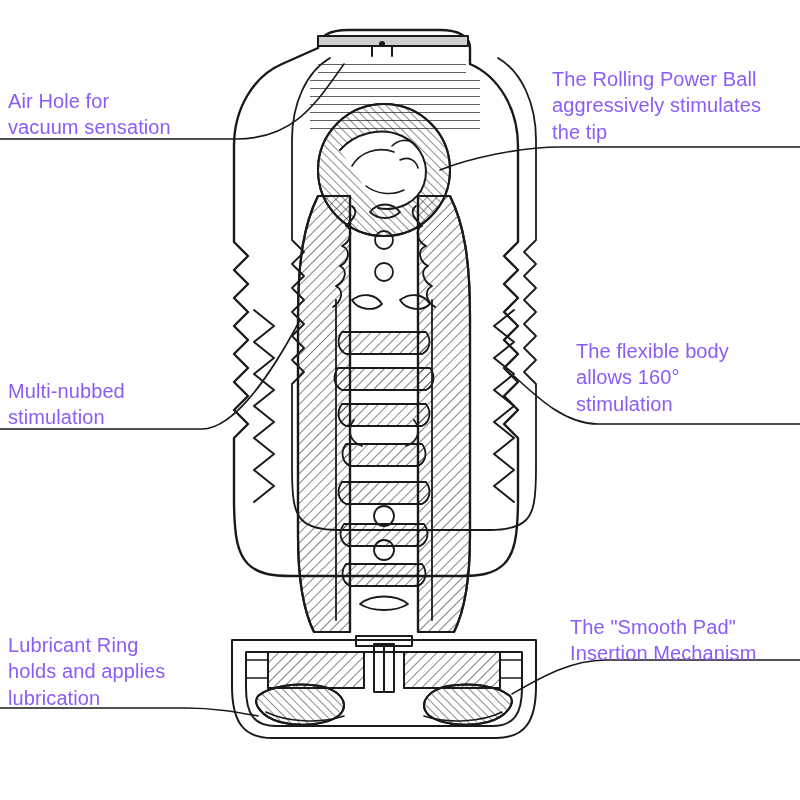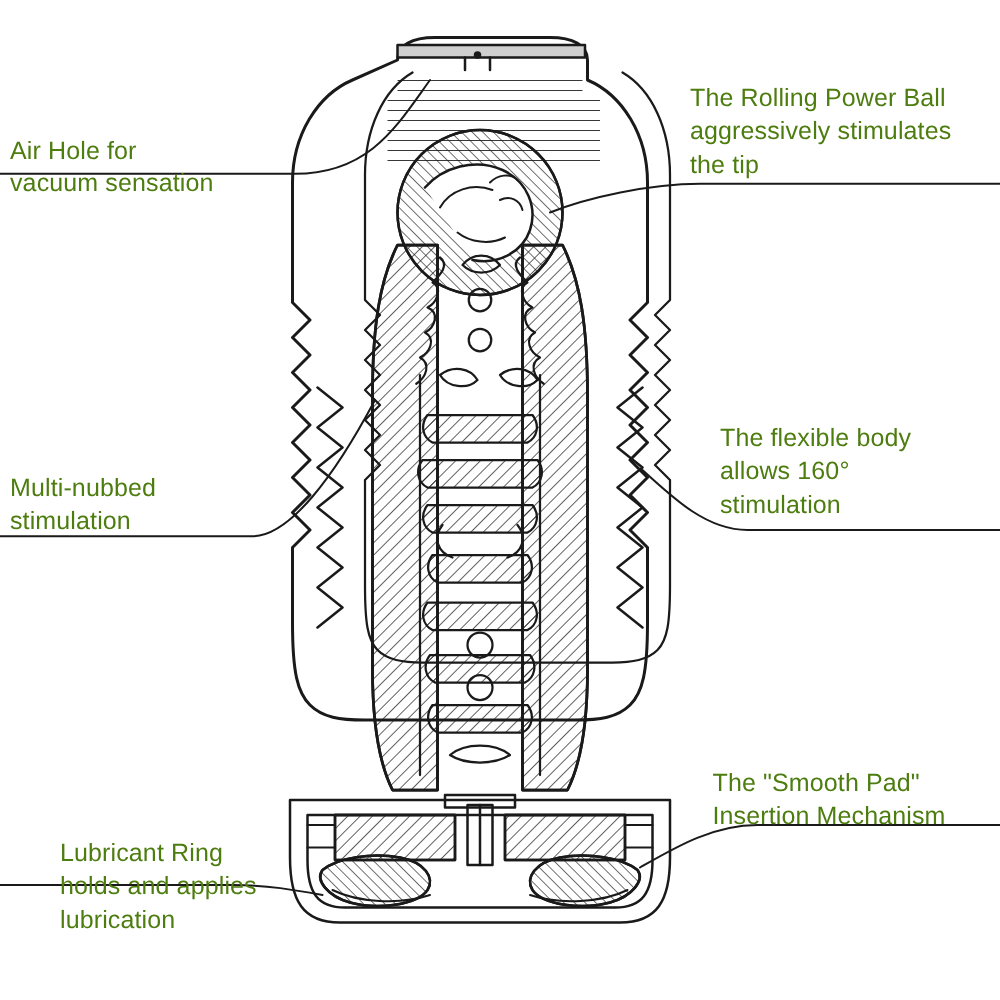--- a/index.html
+++ b/index.html
@@ -10,21 +10,21 @@
   #stage {
     position: relative;
     width: 800px;
     height: 800px;
     background: #ffffff;
     font-family: "Liberation Sans", sans-serif;
     overflow: hidden;
   }
   .callout {
     position: absolute;
-    color: #4d7c0f;
+    color: #8b5cf6;
     font-size: 20px;
     line-height: 1.32;
     font-weight: 400;
     white-space: pre-line;
     letter-spacing: 0.1px;
   }
   .callout.left  { text-align: left; }
   .callout.right { text-align: left; }
 
   #diagram-svg {
@@ -238,34 +238,34 @@
         <path d="M800,147 H560 C520,147 470,158 440,170"></path>
         <path d="M0,429 H202 C232,429 268,380 300,320"></path>
         <path d="M800,424 H598 C566,424 540,400 514,376"></path>
         <path d="M0,708 H186 C214,708 236,712 258,716"></path>
         <path d="M800,660 H606 C570,660 540,678 512,694"></path>
       </g>
 
     </g>
   </svg>
 
-  <div class="callout left" style="left:8px; top:88px;margin-top:20px;">Air Hole for
+  <div class="callout left" style="left:8px; top:88px;">Air Hole for
 vacuum sensation</div>
 
   <div class="callout right" style="left:552px; top:66px;">The Rolling Power Ball
 aggressively stimulates
 the tip</div>
 
   <div class="callout left" style="left:8px; top:378px;">Multi-nubbed
 stimulation</div>
 
   <div class="callout right" style="left:576px; top:338px;">The flexible body
 allows 160°
 stimulation</div>
 
-  <div class="callout left" style="left:8px; top:670px;margin-left:40px;">Lubricant Ring
+  <div class="callout left" style="left:8px; top:632px;">Lubricant Ring
 holds and applies
 lubrication</div>
 
   <div class="callout right" style="left:570px; top:614px;">The "Smooth Pad"
 Insertion Mechanism</div>
 
 </div>
 
 </body></html>

